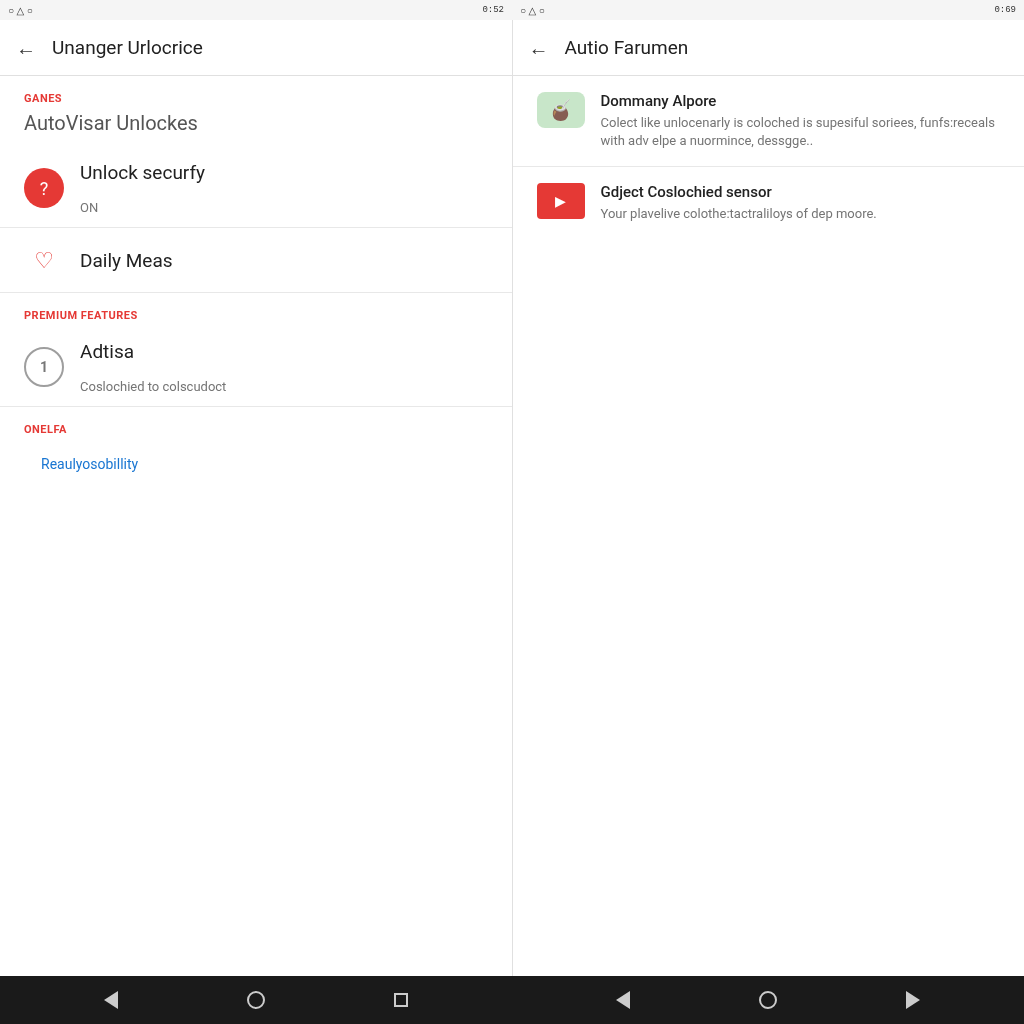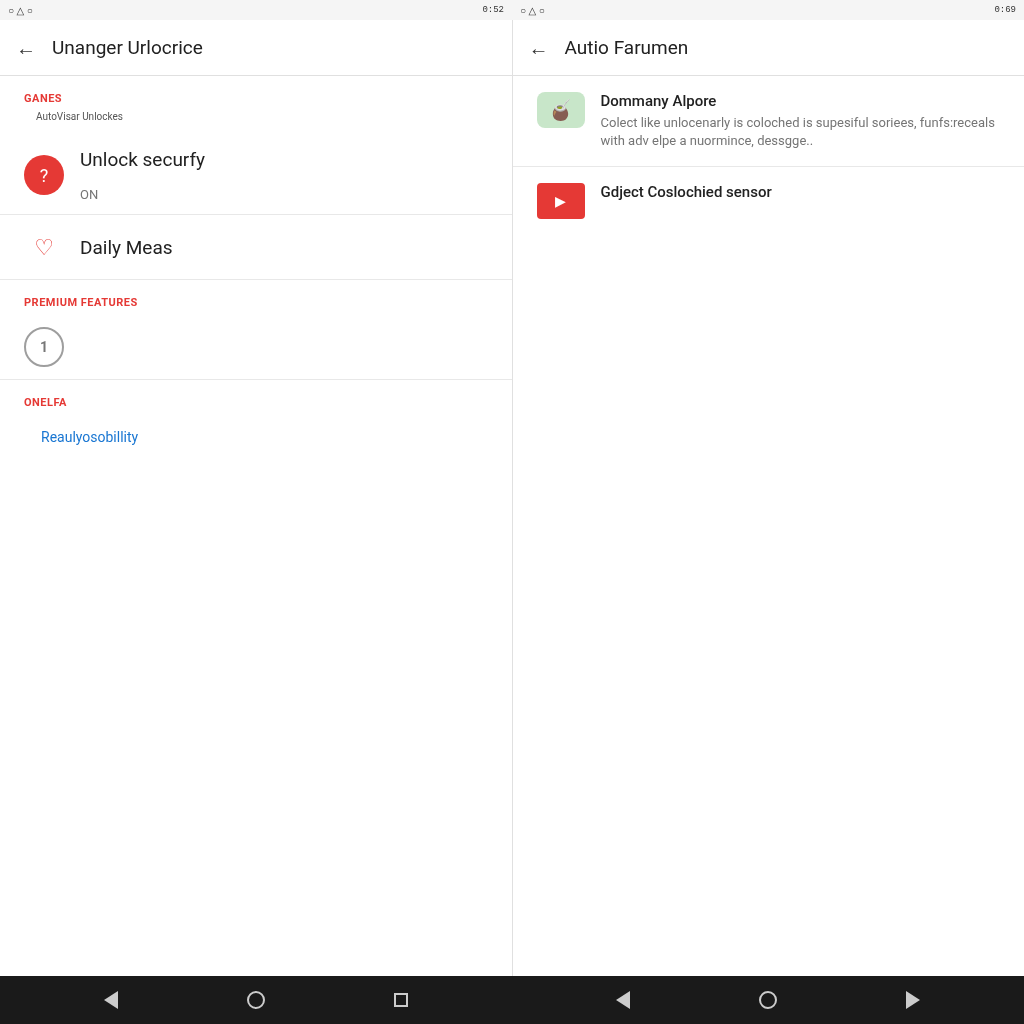--- a/index.html
+++ b/index.html
@@ -80,23 +80,23 @@
 
     .section-label {
       font-size: 11px;
       font-weight: 700;
       color: #e53935;
       padding: 16px 24px 6px 24px;
       letter-spacing: 0.5px;
     }
 
     .section-subtitle {
-      font-size: 10px;
+      font-size: 20px;
       color: #555;
-      padding: 0 24px 14px 36px;
+      padding: 0 24px 14px 24px;
     }
 
     .list-item {
       display: flex;
       align-items: center;
       padding: 12px 24px;
       border-bottom: 1px solid #e8e8e8;
       cursor: pointer;
     }
     .list-item:last-child {
@@ -285,20 +285,24 @@
           <div class="list-item-title">Daily Meas</div>
         </div>
       </div>
 
       <div class="section-label">PREMIUM FEATURES</div>
 
       <div class="list-item">
         <div class="list-item-icon icon-shield">
           <span>1</span>
         </div>
+        <div class="list-item-text">
+          <div class="list-item-title">Adtisa</div>
+          <div class="list-item-subtitle">Coslochied to colscudoct</div>
+        </div>
       </div>
 
       <div class="section-label">ONELFA</div>
       <div class="link-item">Reaulyosobillity</div>
 
     </div>
   </div>
 
   <div class="screen">
     <div class="toolbar">
@@ -313,20 +317,21 @@
         <div class="content-item-body">
           <div class="content-item-title">Dommany Alpore</div>
           <div class="content-item-desc">Colect like unlocenarly is coloched is supesiful soriees, funfs:receals with adv elpe a nuormince, dessgge..</div>
         </div>
       </div>
 
       <div class="content-item">
         <div class="content-icon icon-youtube">▶</div>
         <div class="content-item-body">
           <div class="content-item-title">Gdject Coslochied sensor</div>
+          <div class="content-item-desc">Your plavelive colothe:tactraliloys of dep moore.</div>
         </div>
       </div>
 
     </div>
   </div>
 
 </div>
 
 <div class="nav-bar">
 

